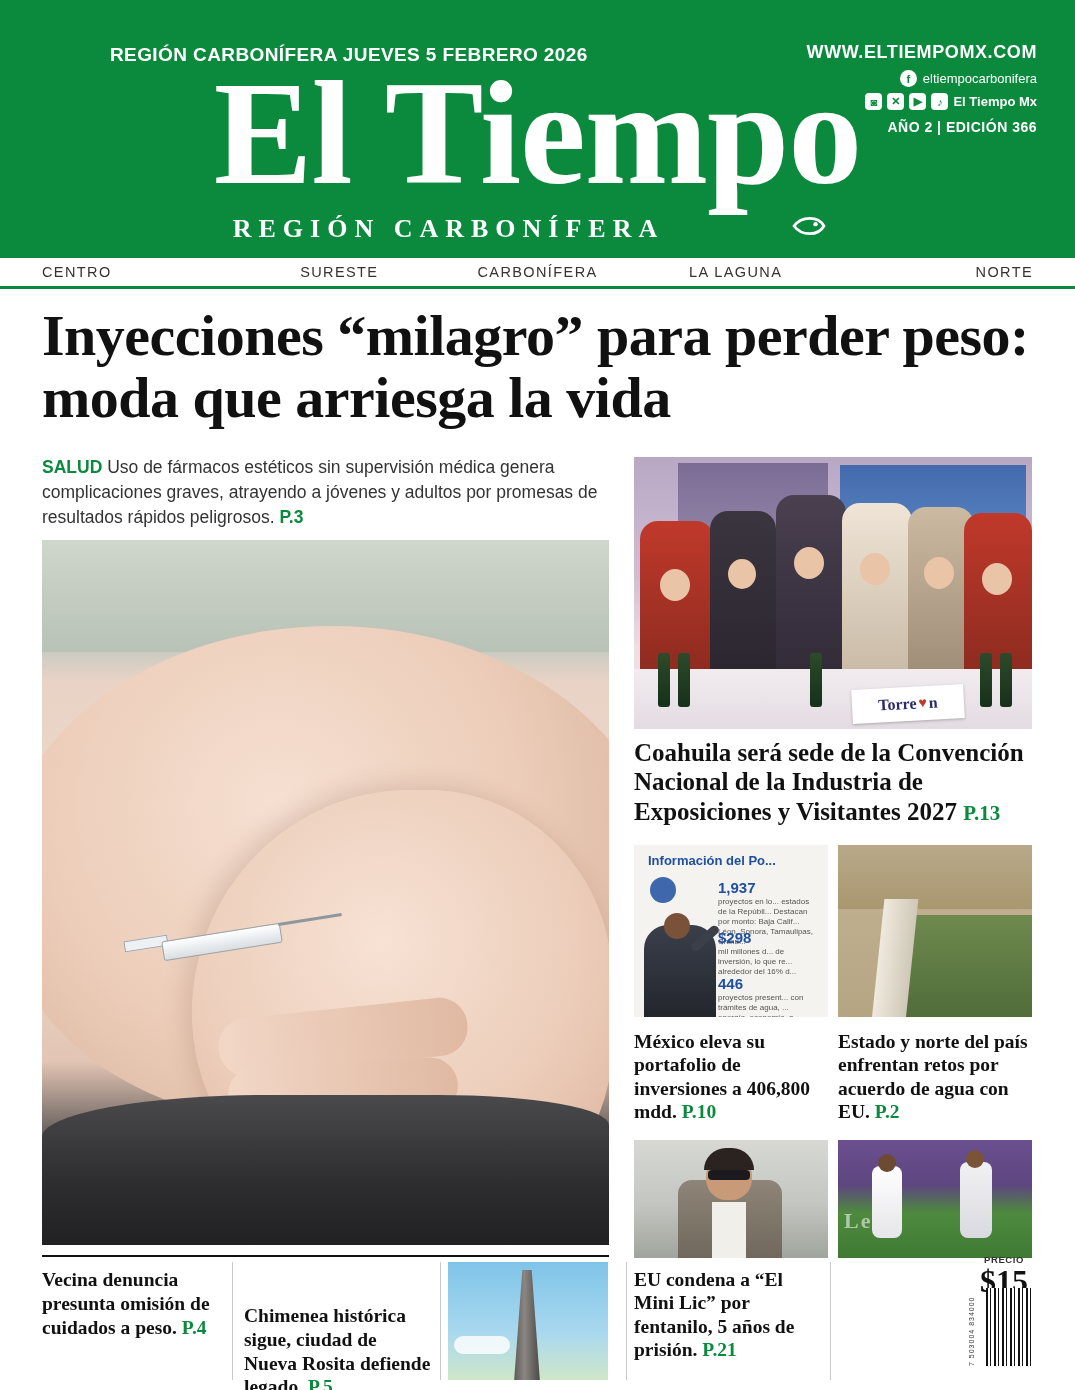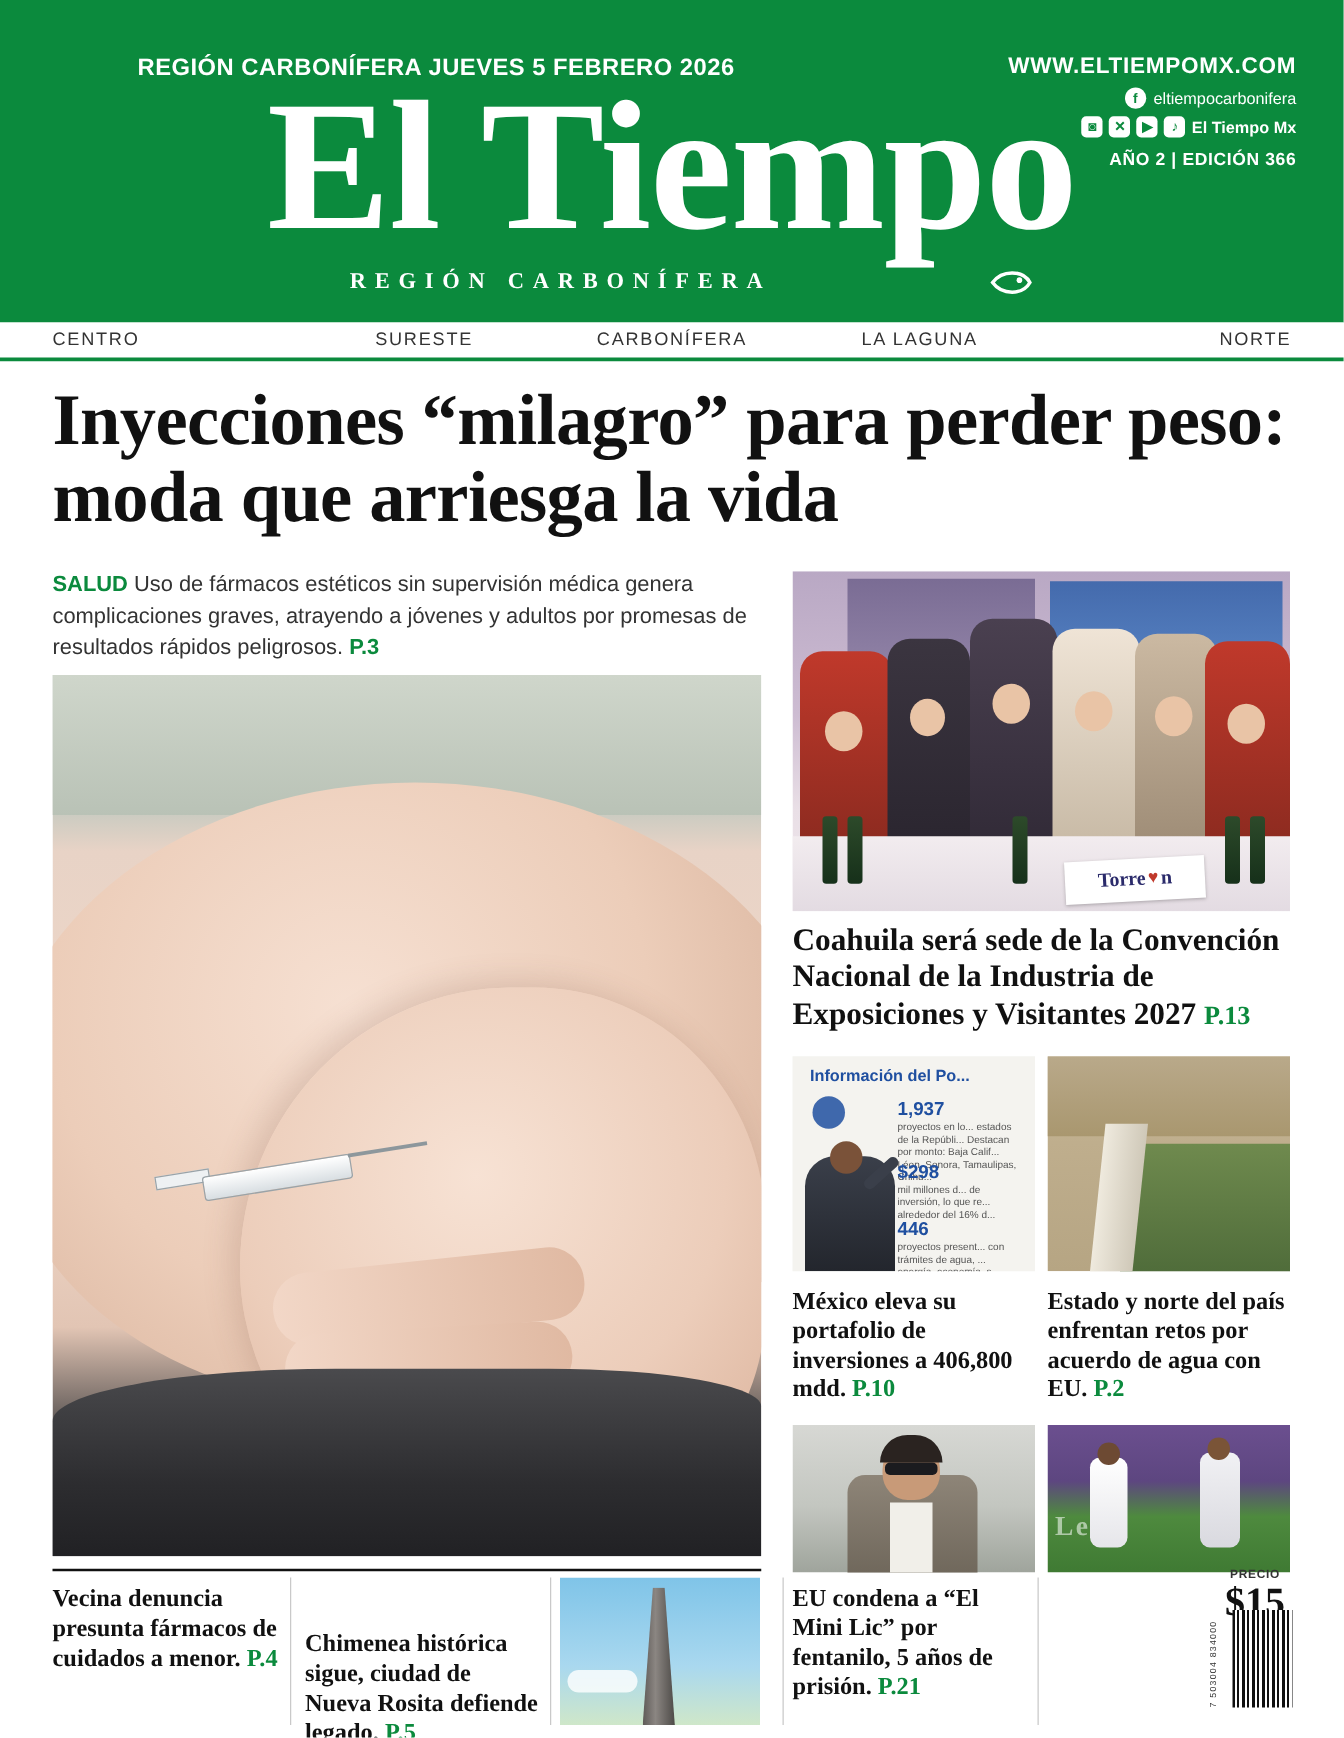--- a/index.html
+++ b/index.html
@@ -37,21 +37,21 @@
   .mh-edition { margin-top:9px; font-size:14px; font-weight:bold; letter-spacing:0.5px; }
 
   .logo {
     position:absolute; left:0; top:62px; width:1075px; text-align:center;
     font-family:"Liberation Serif", serif; font-weight:bold;
     font-size:148px; line-height:0.96; color:#ffffff; letter-spacing:-1px;
   }
   .logo-sub {
     position:absolute; left:0; top:214px; width:897px; text-align:center;
     font-family:"Liberation Serif", serif; font-weight:bold;
-    font-size:18px; letter-spacing:7px; color:#ffffff;
+    font-size:26px; letter-spacing:7px; color:#ffffff;
   }
   .logo-mark {
     position:absolute; left:790px; top:212px; width:38px; height:28px;
   }
 
   
   .nav {
     position:absolute; left:0; top:258px; width:1075px; height:28px;
     background:#ffffff;
     display:flex; align-items:center; padding:0 42px;
@@ -487,21 +487,21 @@
     <div class="sc-h2"></div>
   </div>
 
   <div class="brief b3">
     <span>EU condena a “El Mini Lic” por fentanilo, 5 años de prisión.</span>
     <span class="pg">P.21</span>
   </div>
 
   <div class="bl-rule-top"></div>
   <div class="bl1">
-    <span>Vecina denuncia presunta fármacos de cuidados a menor.</span>
+    <span>Vecina denuncia presunta omisión de cuidados a peso.</span>
     <span class="pg">P.4</span>
   </div>
   <div class="bl2">
     <span>Chimenea histórica sigue, ciudad de Nueva Rosita defiende legado.</span>
     <span class="pg">P.5</span>
   </div>
 
   <div class="photo-chimney">
     <div class="ch-bg"></div>
     <div class="ch-cloud"></div>

